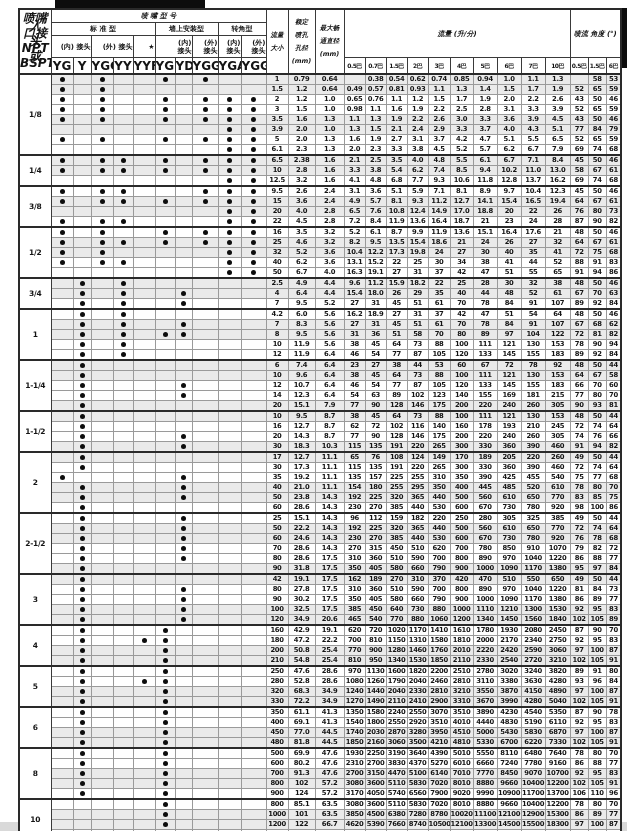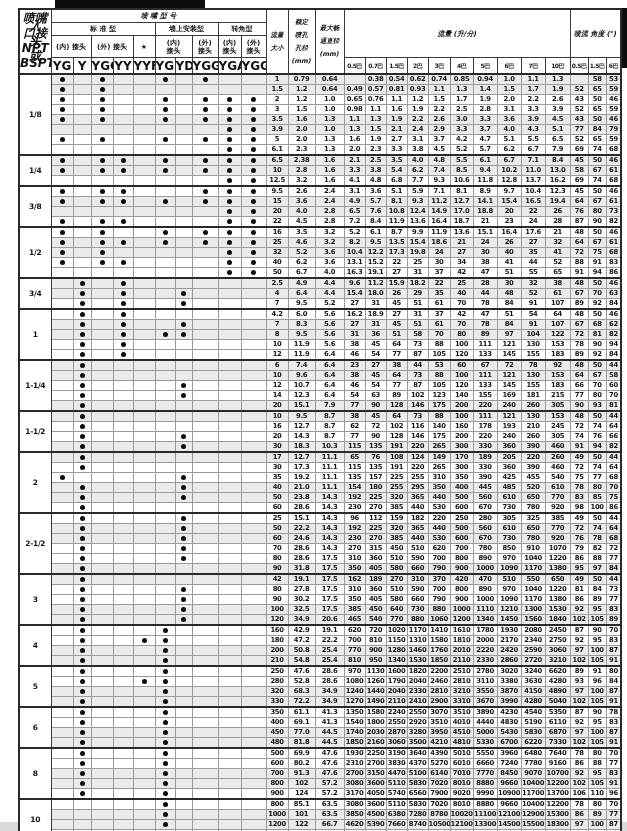--- a/index.html
+++ b/index.html
@@ -18,21 +18,21 @@
   table.spec td{
     padding:0;text-align:center;vertical-align:middle;
     font-weight:bold;overflow:hidden;
   }
   thead td{
     border:1px solid #3a3a3a;font-size:7px;line-height:8px;
     white-space:pre-line;background:#fff;
   }
   tr.h1 td{height:12px;font-style:italic;}
   tr.h2 td{height:12px;margin-top:16px;}
-  tr.h3 td{height:21px;}
+  tr.h3 td{height:21px;text-align:right;}
   tr.h4 td{height:15px;}
   td.corner{font-size:12px;line-height:7.5px;text-align:left;padding-left:2px;}
   td.vlab{font-size:6.5px;line-height:13px;margin-left:8px;}
   td.mh{font-size:12px;}
   td.ph{font-size:6px;letter-spacing:-0.5px;}
   tbody td{
     border:1px solid #9a9a9a;height:9px;line-height:9px;font-size:6.8px;
     letter-spacing:-0.3px;background:#fff;
   }
   tbody td.size{
@@ -1770,21 +1770,21 @@
           <td>210</td>
           <td>54.8</td>
           <td>25.4</td>
           <td>810</td>
           <td>950</td>
           <td>1340</td>
           <td>1530</td>
           <td>1850</td>
           <td>2110</td>
           <td>2330</td>
-          <td>2860</td>
+          <td>2540</td>
           <td>2720</td>
           <td>3210</td>
           <td>102</td>
           <td>105</td>
           <td>91</td>
         </tr>
         <tr class="sec-start">
           <td class="size" rowspan="4">5</td>
           <td></td>
           <td><span class="dot"></span></td>
@@ -1801,21 +1801,21 @@
           <td>28.6</td>
           <td>970</td>
           <td>1130</td>
           <td>1600</td>
           <td>1820</td>
           <td>2200</td>
           <td>2510</td>
           <td>2780</td>
           <td>3020</td>
           <td>3240</td>
-          <td>6620</td>
+          <td>3820</td>
           <td>89</td>
           <td>91</td>
           <td>80</td>
         </tr>
         <tr>
           <td></td>
           <td><span class="dot"></span></td>
           <td></td>
           <td></td>
           <td><span class="dot"></span></td>
@@ -2025,21 +2025,21 @@
           <td>500</td>
           <td>69.9</td>
           <td>47.6</td>
           <td>1930</td>
           <td>2250</td>
           <td>3190</td>
           <td>3640</td>
           <td>4390</td>
           <td>5010</td>
           <td>5550</td>
-          <td>3960</td>
+          <td>8110</td>
           <td>6480</td>
           <td>7640</td>
           <td>78</td>
           <td>80</td>
           <td>70</td>
         </tr>
         <tr>
           <td></td>
           <td><span class="dot"></span></td>
           <td></td>

